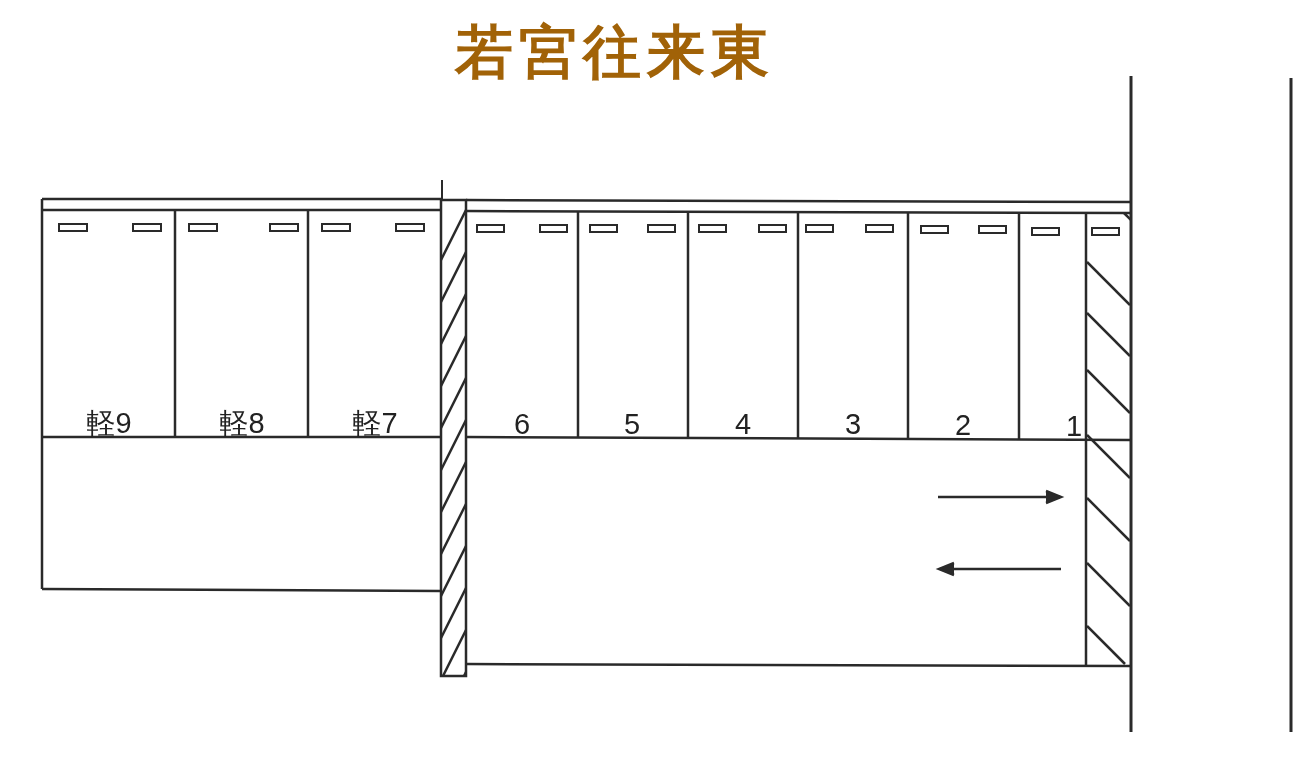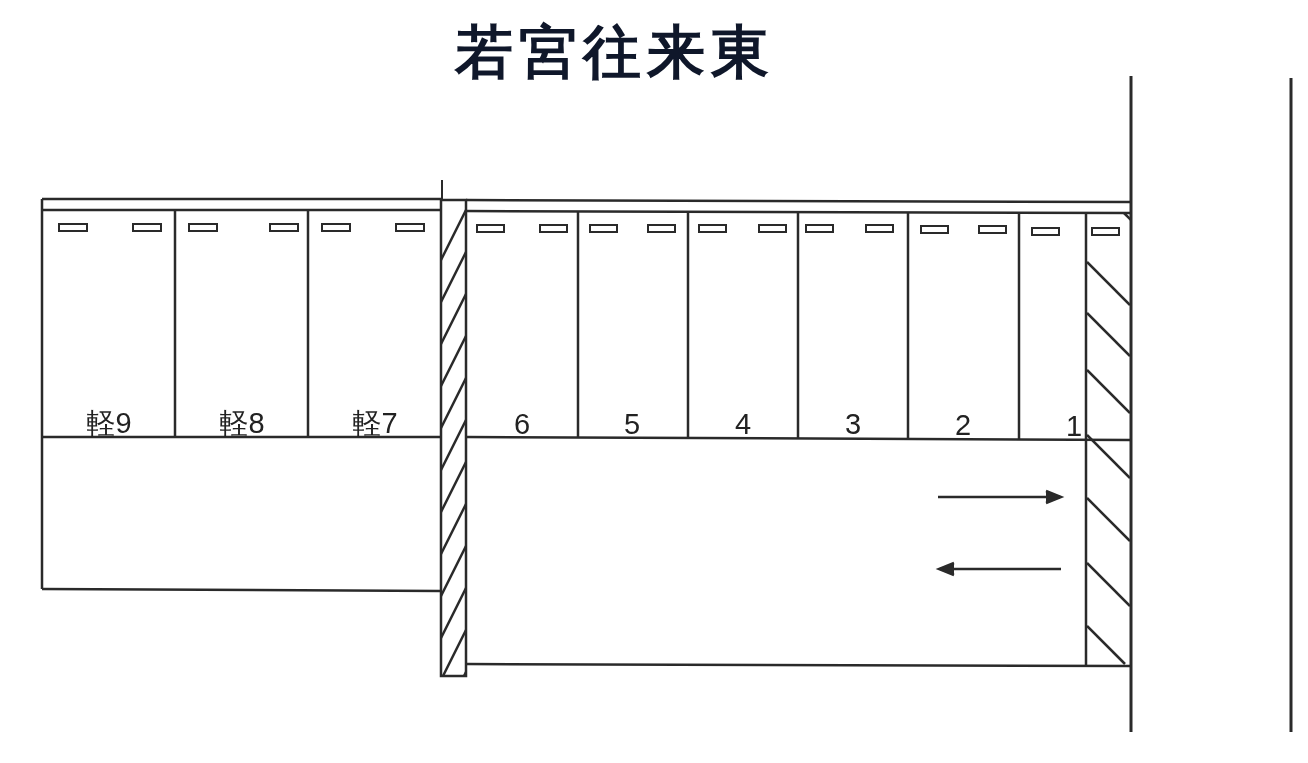--- a/index.html
+++ b/index.html
@@ -1,20 +1,20 @@
 <!DOCTYPE html>
 <html><head>
   <meta charset="utf-8">
   <style>
     html, body { margin: 0; padding: 0; background: #ffffff; }
     body { width: 1308px; height: 763px; position: relative; overflow: hidden;
            font-family: "DejaVu Sans", sans-serif; }
     .title { position: absolute; left: 0; width: 1230px; top: 14px; text-align: center;
              font-family: "DejaVu Sans", sans-serif; font-weight: bold; font-size: 58px;
-             letter-spacing: 6px; color: #0f172a; }
+             letter-spacing: 6px; color: #a16207; }
     svg { position: absolute; left: 0; top: 0; }
     .lbl { font-family: "Liberation Sans", sans-serif; font-size: 29px; fill: #222; }
     .ln { stroke: #2a2a2a; fill: none; }
   </style>
 </head>
 <body>
 
 <div class="title">若宮往来東</div>
 
 <svg width="1308" height="763" viewBox="0 0 1308 763">

